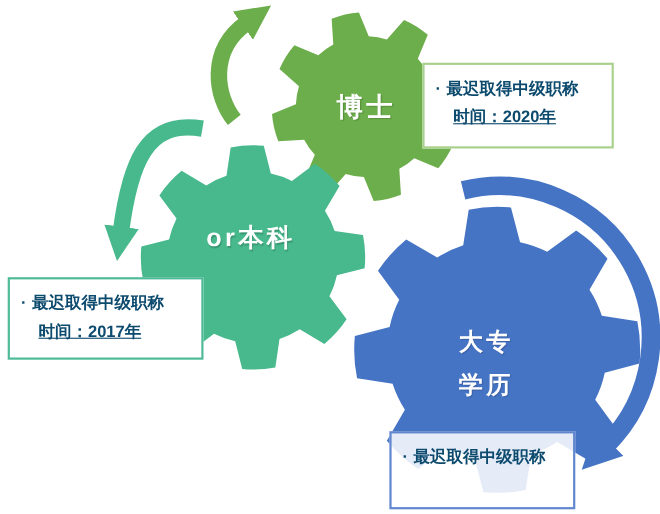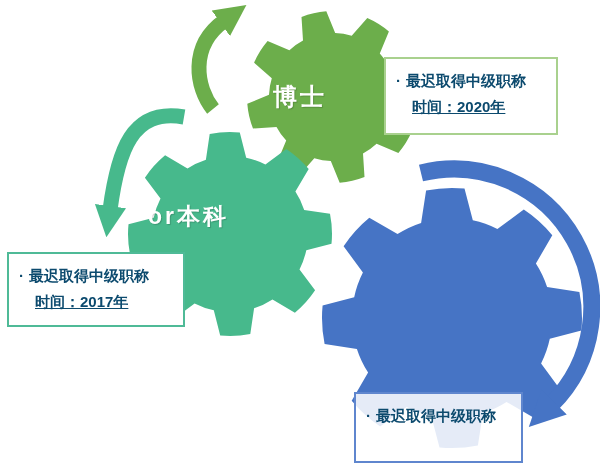--- a/index.html
+++ b/index.html
@@ -2,21 +2,21 @@
 <html><head>
 <meta charset="utf-8">
 <style>
   html,body{margin:0;padding:0;background:#fff;}
   .canvas{
     position:relative;width:600px;height:467px;background:#ffffff;
     overflow:hidden;font-family:"Liberation Sans","DejaVu Sans",sans-serif;
   }
   .canvas svg{position:absolute;left:0;top:0;}
   .gear-label{
-    position:absolute;color:#ffffff;font-weight:bold;text-align:left;
+    position:absolute;color:#ffffff;font-weight:bold;text-align:center;
     letter-spacing:3px;text-shadow:1px 1px 1px rgba(0,0,0,0.18);
     pointer-events:none;
   }
   #label-doctor{left:273px;top:81px;width:120px;font-size:24px;}
   #label-master{left:148px;top:192px;width:160px;font-size:23px;line-height:49px;}
   #label-college{left:380px;top:291px;width:124px;font-size:22px;line-height:39px;}
   .callout{
     position:absolute;background:#ffffff;border:2px solid #999;border-radius:0;
     box-sizing:border-box;color:#0c4a6e;font-weight:bold;font-size:15px;
     line-height:26px;padding:9px 10px 6px 10px;
@@ -53,20 +53,24 @@
     <path d="M 184 117 C 132 108 118 150 110 210" fill="none" stroke-width="15" stroke-linecap="butt" marker-end="url(#ah-teal)" stroke="#47B98C"></path>
     <path d="M 421 173 A 138 138 0 0 1 551 405" fill="none" stroke-width="17" stroke-linecap="butt" marker-end="url(#ah-blue)" stroke="#4674C5"></path>
   </svg>
 
   <div class="gear-label" id="label-doctor">
     <div>博士</div>
   </div>
   <div class="gear-label" id="label-master">
     <div>or本科</div>
   </div>
+  <div class="gear-label" id="label-college">
+    <div>大专</div>
+    <div>学历</div>
+  </div>
 
   <div class="callout" id="callout-2020" style="border-color: rgb(169, 209, 142);">
     <div class="l1">
       <span class="bullet">·</span><span>最迟取得中级职称</span>
     </div>
     <div class="l2">时间：2020年</div>
   </div>
 
   <div class="callout" id="callout-2017" style="border-color: rgb(79, 186, 151);">
     <div class="l1">

